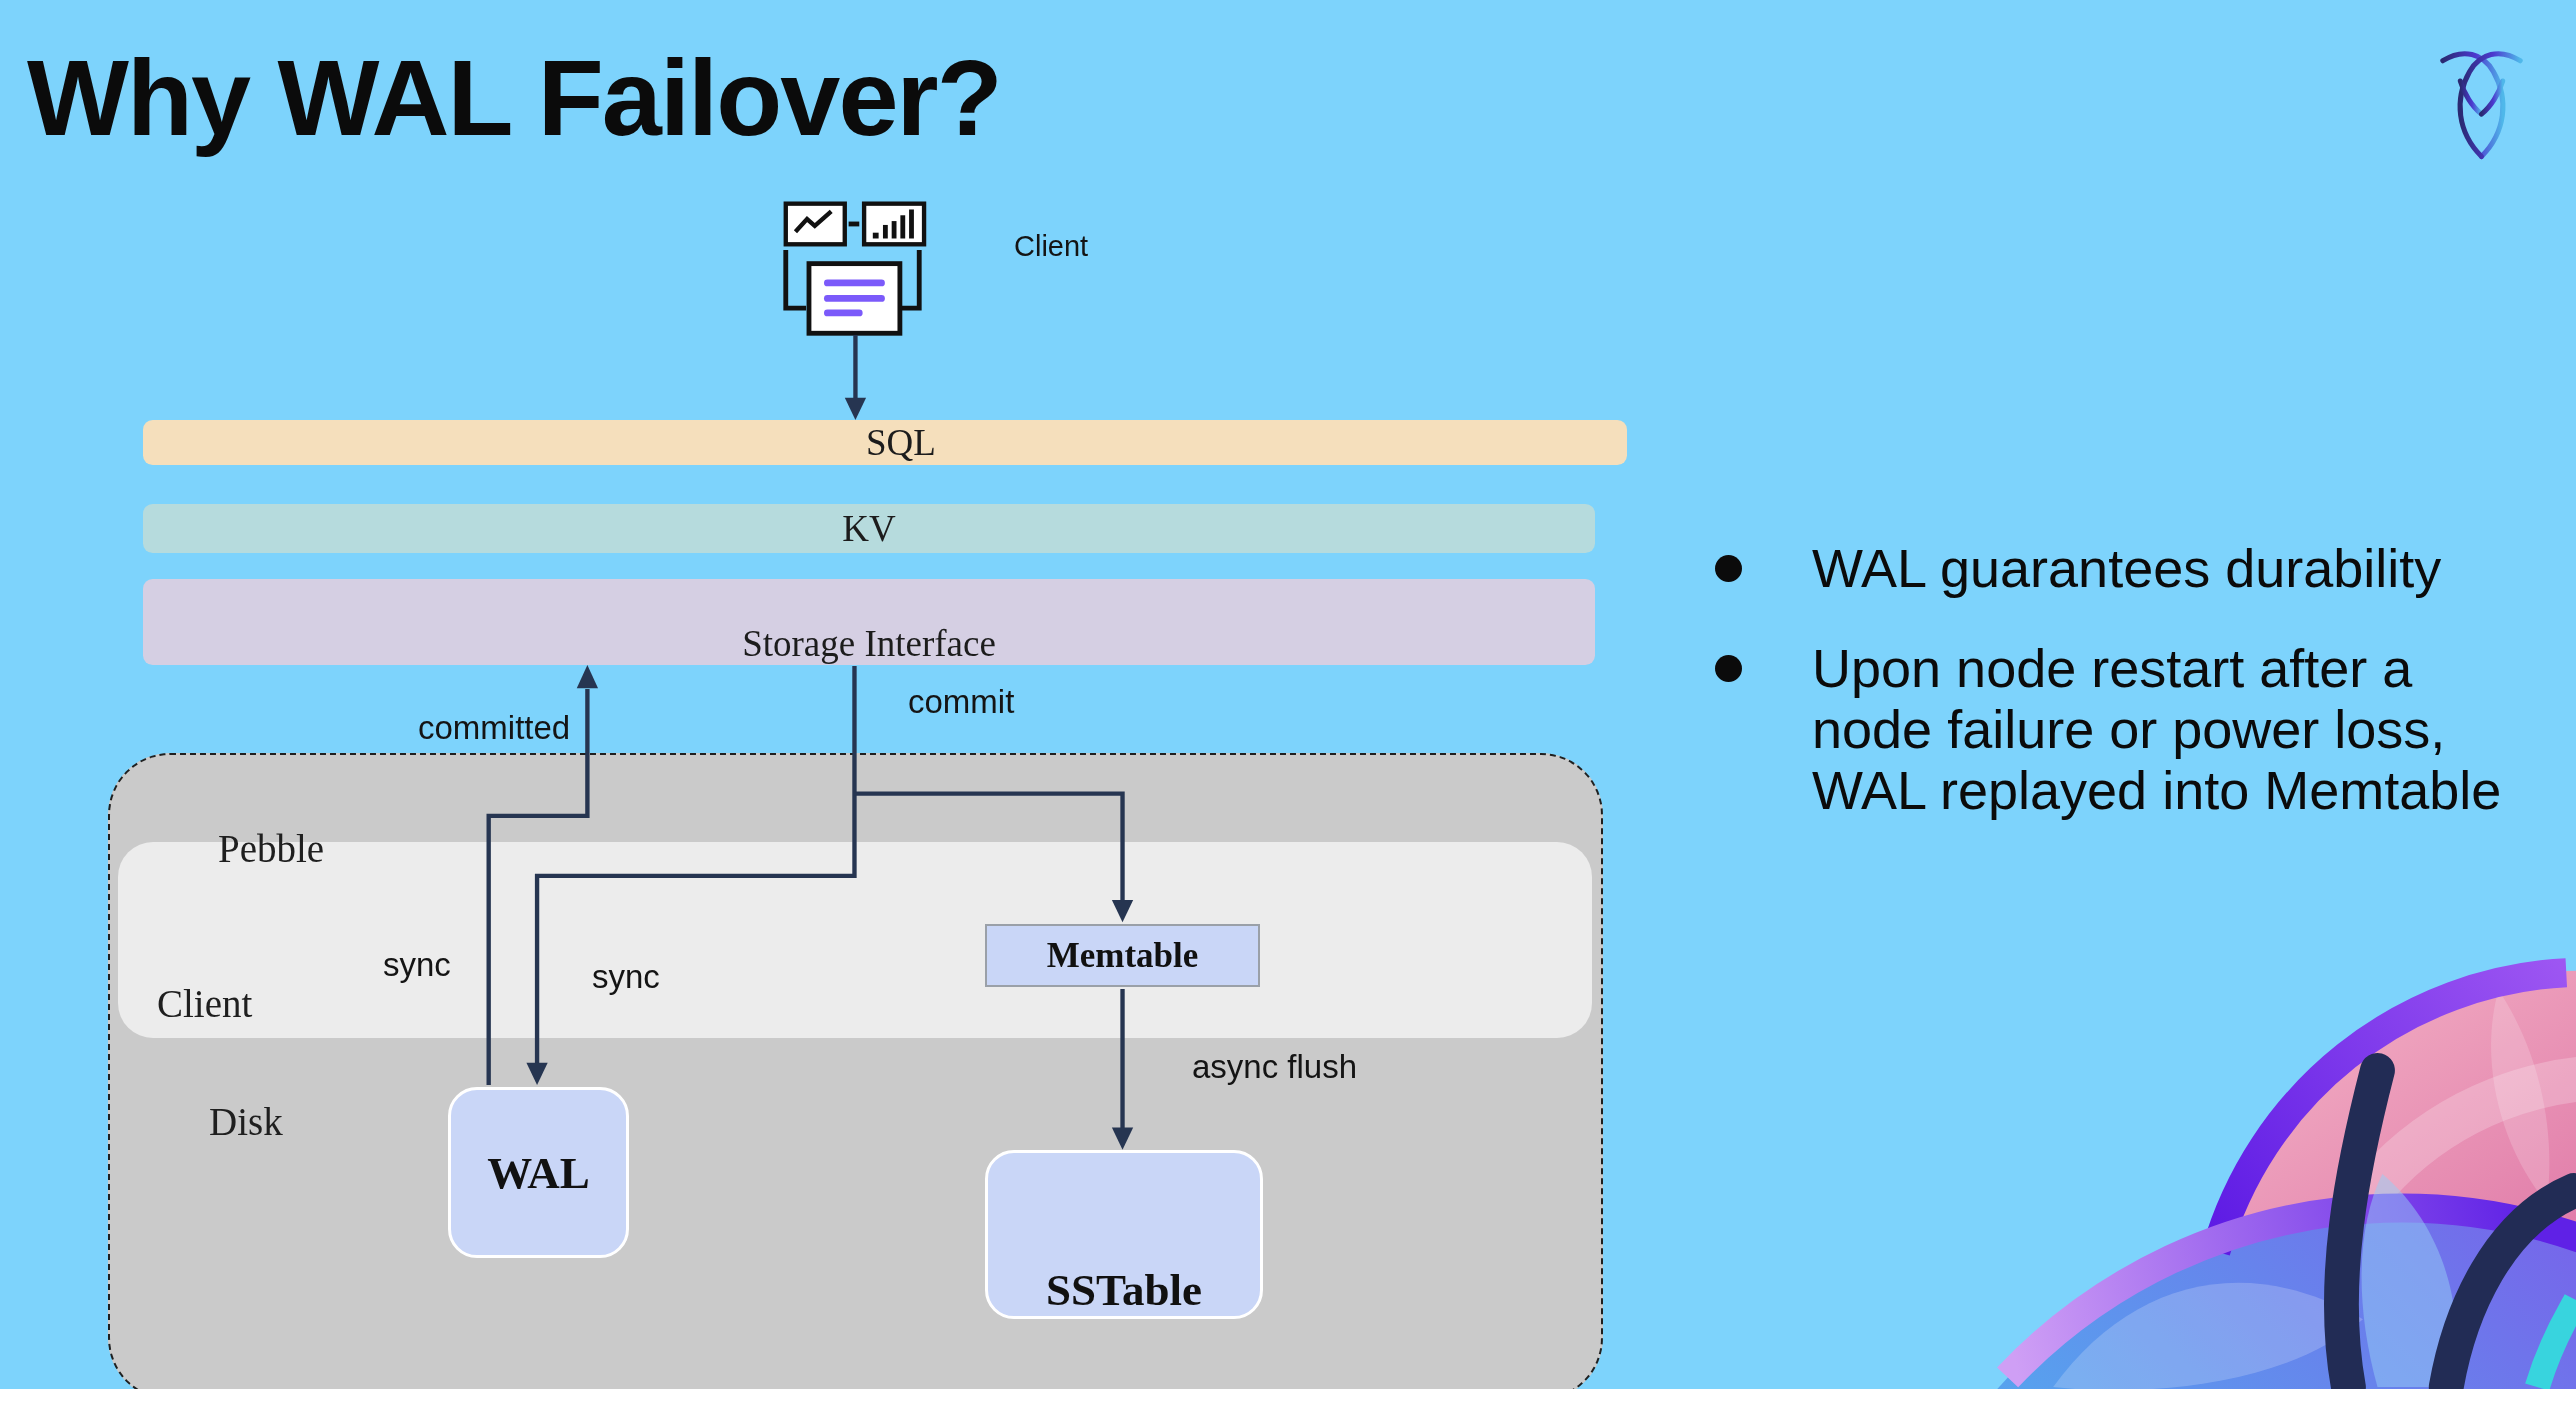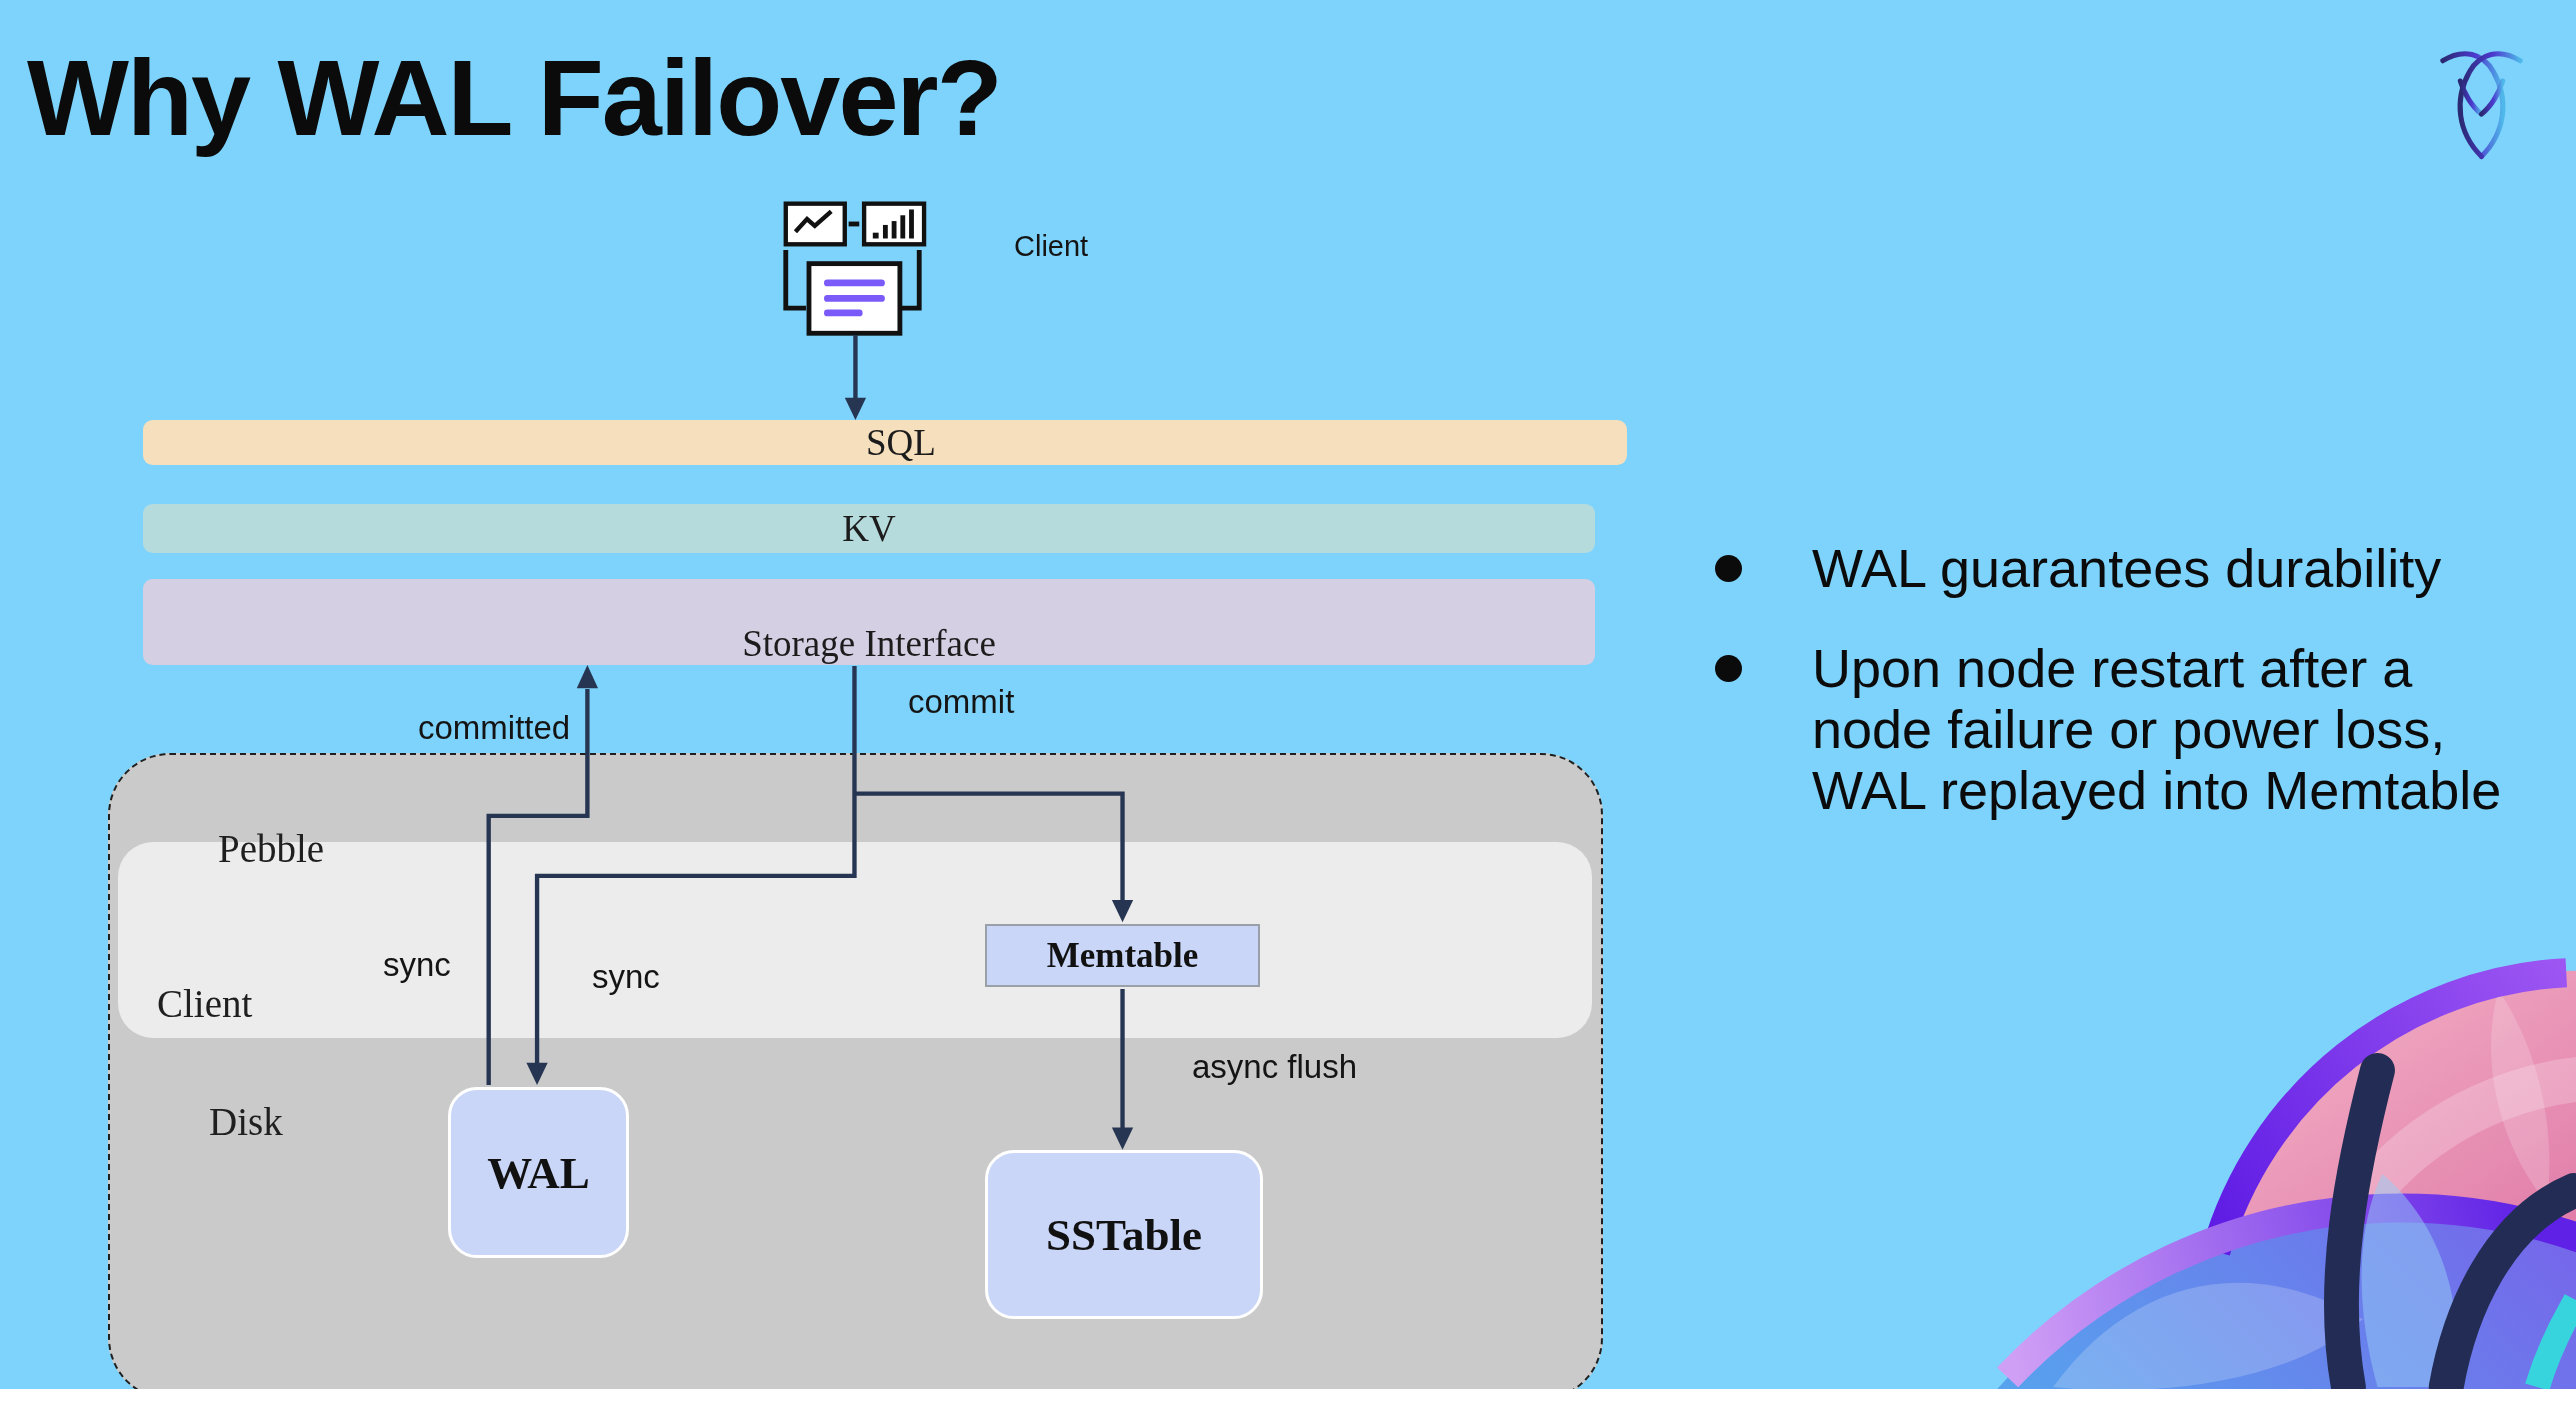--- a/index.html
+++ b/index.html
@@ -37,21 +37,21 @@
     font-family:"Liberation Serif",serif;font-size:39px;color:#1f1f1f;white-space:nowrap;
   }
 
   
   .node{
     background:#c9d6f7;display:flex;align-items:center;justify-content:center;
     font-family:"Liberation Serif",serif;font-weight:bold;color:#111;box-sizing:border-box;
   }
   .node-wal{left:448px;top:1087px;width:181px;height:171px;border:3.9px solid #ffffff;border-radius:29px;font-size:45px;}
   .node-memtable{left:985px;top:924px;width:275px;height:63px;border:2.9px solid #9aa0a8;border-radius:0;font-size:35px;}
-  .node-sstable{left:985px;top:1150px;width:278px;height:169px;border:3.9px solid #ffffff;border-radius:29px;font-size:45px;}
+  .node-sstable{left:985px;top:1150px;width:278px;height:169px;border:3.9px solid #ffffff;border-radius:29px;font-size:45px;align-items:flex-end;}
 
   
   .edge-label{font-size:33px;color:#141414;white-space:nowrap;}
 
   .client-label{left:1014px;top:230px;font-size:29px;color:#141414;}
 
   
   .bullets{left:1715px;top:538px;width:813px;list-style:none;margin:0;padding:0;}
   .bullets li{display:flex;margin:0 0 39px 0;}
   .bullet-dot{flex:0 0 27px;width:27px;height:27px;border-radius:50%;background:#0b0b0b;margin-top:16.5px;margin-right:70px;}

